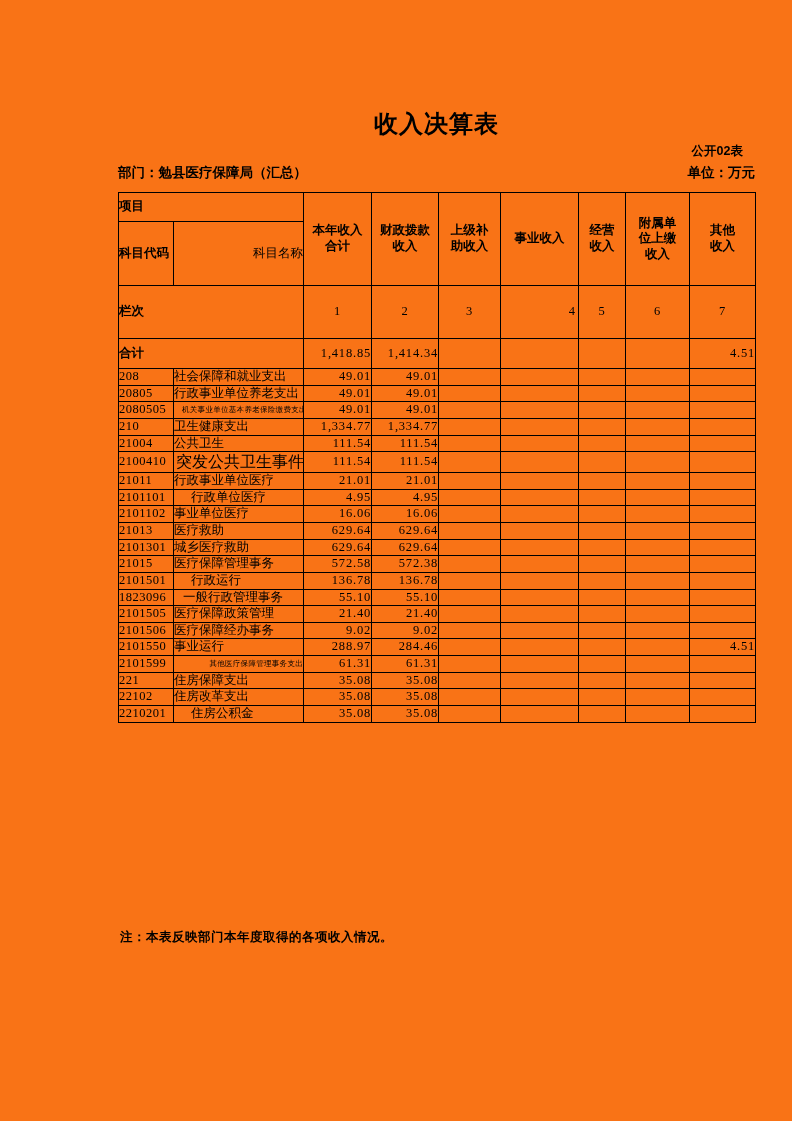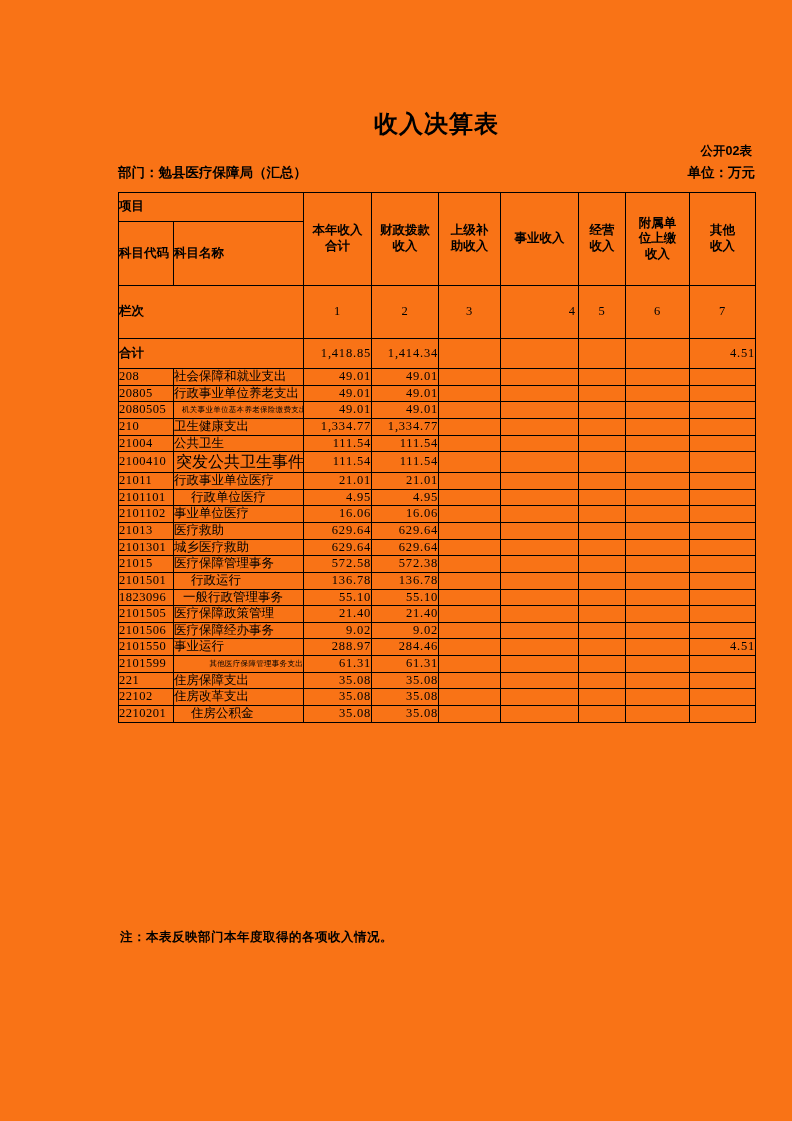--- a/index.html
+++ b/index.html
@@ -5,21 +5,21 @@
   html,body{margin:0;padding:0;background:#fff;}
   .page{
     position:relative;width:792px;height:1121px;background:#f97316;
     font-family:"Liberation Sans",sans-serif;color:#000;overflow:hidden;
   }
   .title{
     position:absolute;top:108px;left:118px;width:637px;
     text-align:center;font-size:24px;font-weight:bold;letter-spacing:1px;
   }
   .table-code{
-    position:absolute;top:143px;left:115px;width:637px;
+    position:absolute;top:143px;left:106px;width:637px;
     text-align:right;font-size:12.5px;font-weight:bold;
   }
   .meta-row{
     position:absolute;top:164px;left:118px;width:637px;
     display:flex;justify-content:space-between;
     font-size:13.5px;font-weight:bold;
   }
   table.acct{
     position:absolute;top:192px;left:118px;width:637px;
     border-collapse:collapse;table-layout:fixed;
@@ -33,21 +33,21 @@
   tr.lanci{height:53px;}
   tr.total{height:30px;}
   tr.datarow{height:15px;}
   td.corner{text-align:left;padding-left:3px;font-weight:600;margin-top:22px;}
   td.colhead{
     text-align:center;white-space:pre-line;font-weight:600;font-size:13px;
   }
   td.codehead{
     text-align:left;padding-left:3px;font-weight:600;font-size:13px;word-break:break-all;
   }
-  td.namehead{text-align:left;font-weight:700;font-size:13px;}
+  td.namehead{text-align:right;font-weight:400;font-size:13px;}
   td.labelcell{text-align:left;padding-left:3px;font-weight:600;font-size:13px;}
   td.num{
     font-family:"Liberation Serif",serif;font-size:13px;
     text-align:center;letter-spacing:1px;
   }
   td.num.right-num{text-align:right;padding-right:2px;}
   td.val{
     font-family:"Liberation Serif",serif;font-size:13px;
     text-align:right;padding-right:5px;letter-spacing:0.8px;white-space:nowrap;
   }

